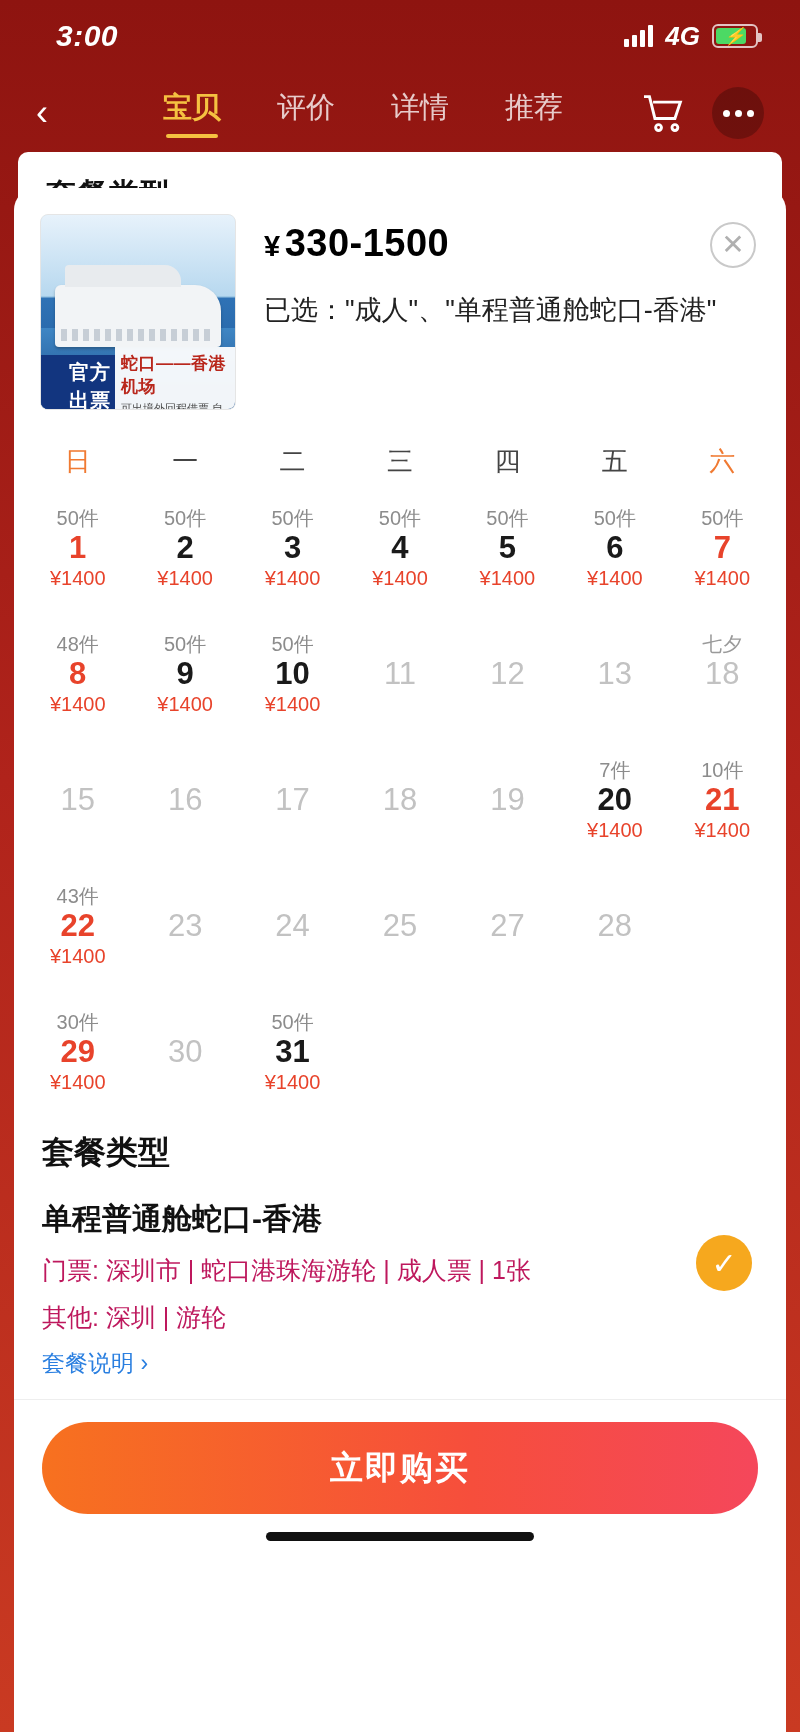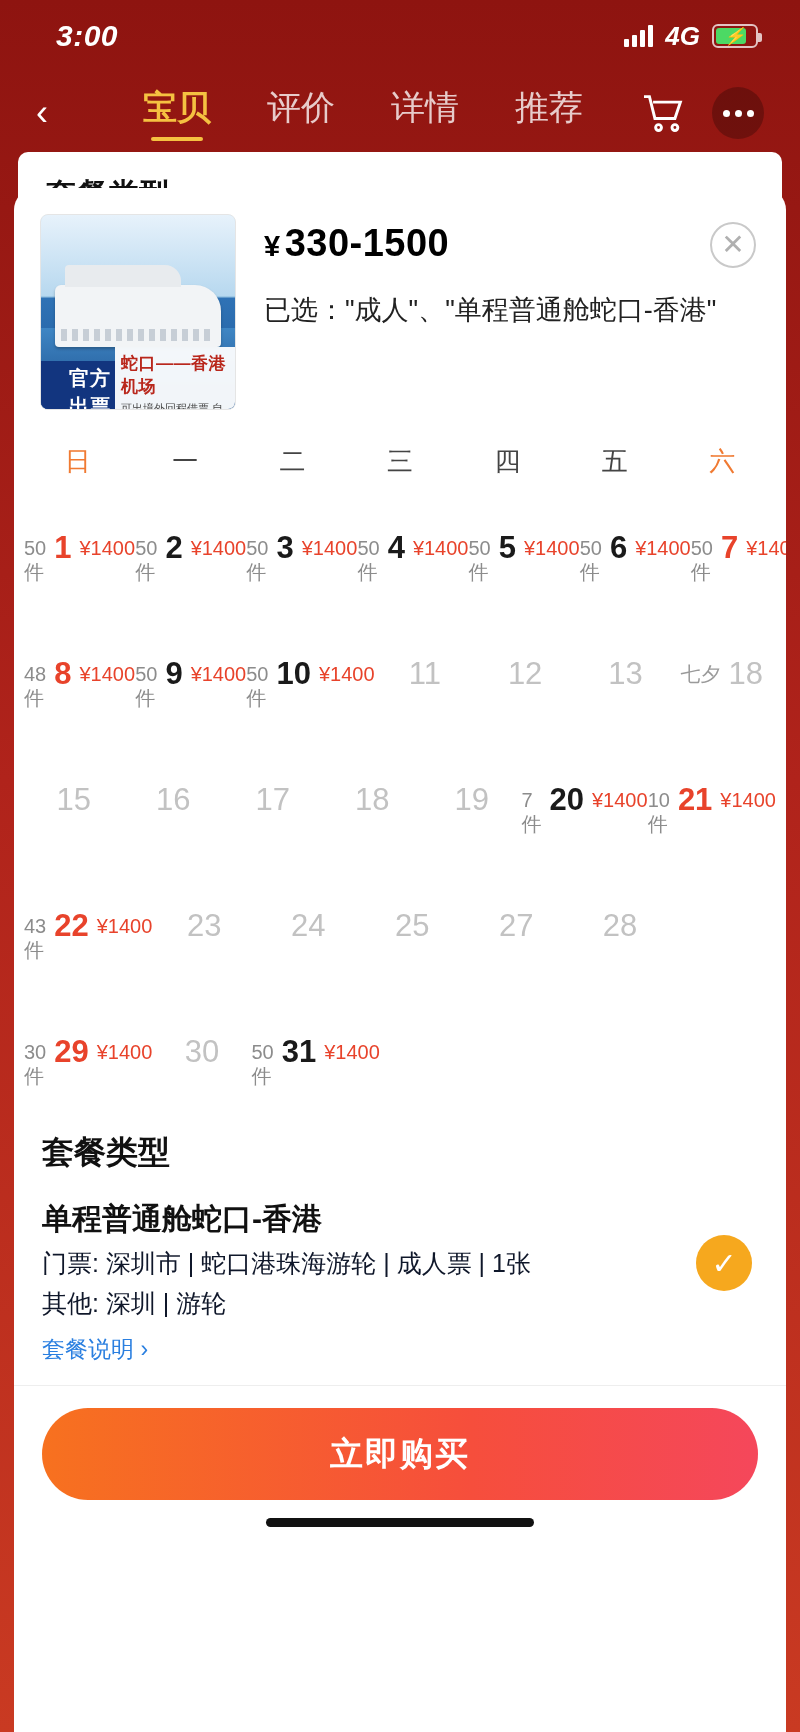--- a/index.html
+++ b/index.html
@@ -90,21 +90,21 @@
     color: #fff; font-weight: 300;
   }
   .nav-tabs {
     flex: 1;
     display: flex;
     align-items: center;
     justify-content: center;
     gap: 56px;
   }
   .nav-tab {
-    font-size: 34px;
+    font-size: 29px;
     color: rgba(255,255,255,.78);
     position: relative;
     padding-bottom: 10px;
   }
   .nav-tab.active { color: #f5c141; font-weight: bold; }
   .nav-tab.active::after {
     content:""; position: absolute; left: 50%; transform: translateX(-50%);
     bottom: 0; width: 52px; height: 4px; background: #f5c141; border-radius: 2px;
   }
   .nav-icons { display: flex; align-items: center; gap: 26px; }
@@ -169,21 +169,21 @@
   }
   .sku-thumb .ship::before {
     content:""; position:absolute; left:10px; right:40px; top:-20px; height:22px;
     background:#e8ebee; border-radius: 4px 16px 0 0;
   }
   .sku-thumb .ship::after {
     content:""; position:absolute; left:6px; right:6px; bottom:6px; height:12px;
     background: repeating-linear-gradient(90deg,#c7ced6 0 6px, #f2f4f6 6px 11px);
   }
   .sku-thumb .badge-blue {
-    position: absolute; left: 0; bottom: 0; width: 74px; height: 48px;
+    position: absolute; left: 0; bottom: 0; width: 74px; height: 54px;
     background: #12357f; color: #fff;
     font-size: 20px; font-weight: bold; line-height: 28px;
     text-align: center; padding-top: 3px;
     letter-spacing: 1px;
     padding-left: 24px;
   }
   .sku-thumb .badge-white {
     position: absolute; left: 74px; right: 0; bottom: 0; height: 62px;
     background: rgba(255,255,255,.94);
     padding: 5px 4px 0 6px;
@@ -220,23 +220,24 @@
   .cal-weekdays div {
     text-align: center;
     font-size: 26px;
     color: #444;
   }
   .cal-weekdays div.wk-end { color: #f07a32; }
 
   .cal-cell {
     height: 126px;
     display: flex;
+    flex-direction: column;
     align-items: center;
     justify-content: center;
-    gap: 8px;
+    gap: 0;
   }
   .cal-cell .top {
     font-size: 20px; color: #999; height: 24px; line-height: 24px;
   }
   .cal-cell .top.stock { color: #8c8c8c; }
   .cal-cell .top.festival { color: #9a9a9a; }
   .cal-cell .day {
     font-size: 31px; font-weight: bold; color: #1a1a1a; line-height: 36px;
   }
   .cal-cell.avail .day { color: #e8432b; }
@@ -245,21 +246,21 @@
     font-size: 20px; color: #e8432b; height: 24px; line-height: 24px;
   }
 
   
   .pkg {
     padding: 16px 28px 0 28px;
     position: relative;
   }
   .pkg-title { font-size: 32px; font-weight: bold; color: #111; }
   .pkg-name { font-size: 30px; font-weight: bold; color: #111; margin-top: 24px; }
-  .pkg-line { font-size: 25px; color: #0f172a; margin-top: 7px; }
+  .pkg-line { font-size: 25px; color: #be185d; margin-top: 14px; }
   .pkg-link { font-size: 23px; color: #2a7fe0; margin-top: 14px; }
   .pkg-check {
     position: absolute; right: 34px; top: 120px;
     width: 56px; height: 56px; border-radius: 50%;
     background: #f6a81e; color: #fff;
     display: flex; align-items: center; justify-content: center;
     font-size: 30px;
   }
 
   .sheet-divider { height: 1px; background: #eee; margin-top: 20px; }

